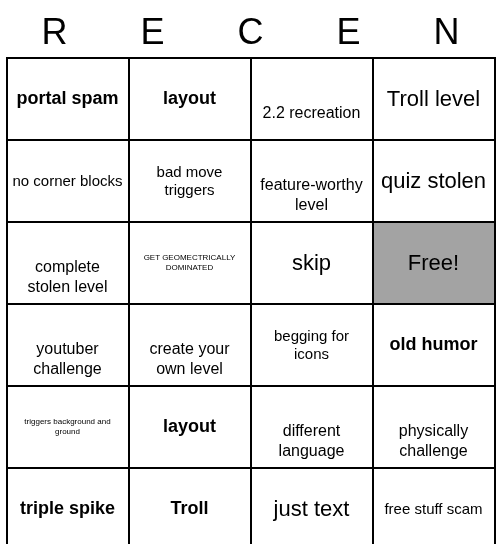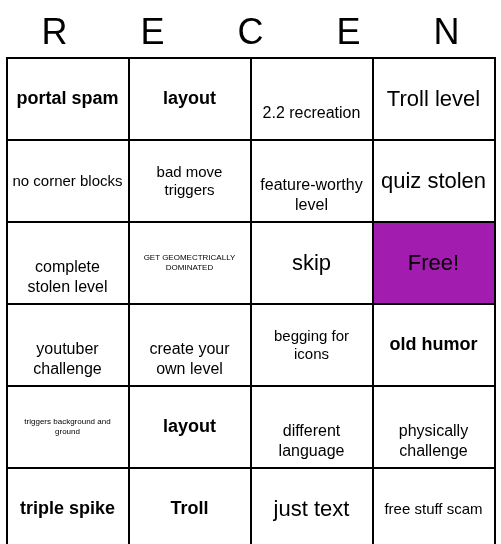--- a/index.html
+++ b/index.html
@@ -62,21 +62,21 @@
       font-size: 15px;
     }
     .cell-text.small {
       font-size: 16px;
       margin-top: 27px;
     }
     .cell-text.tiny {
       font-size: 8px;
     }
     .free-cell {
-      background: #a21caf;
+      background: #a3a3a3;
     }
   </style>
 </head>
 <body>
 
 <div class="bingo-container">
   <div class="bingo-header">
     <div class="header-cell">R</div>
     <div class="header-cell">E</div>
     <div class="header-cell">C</div>

